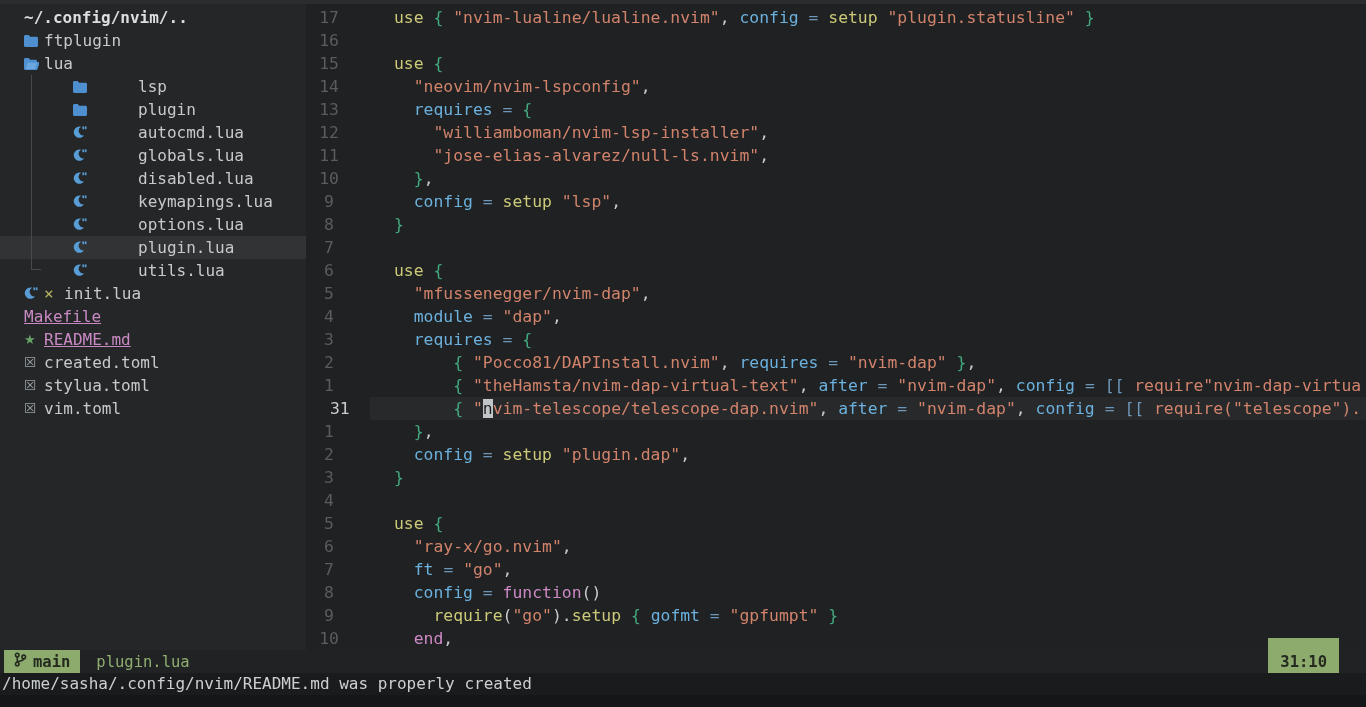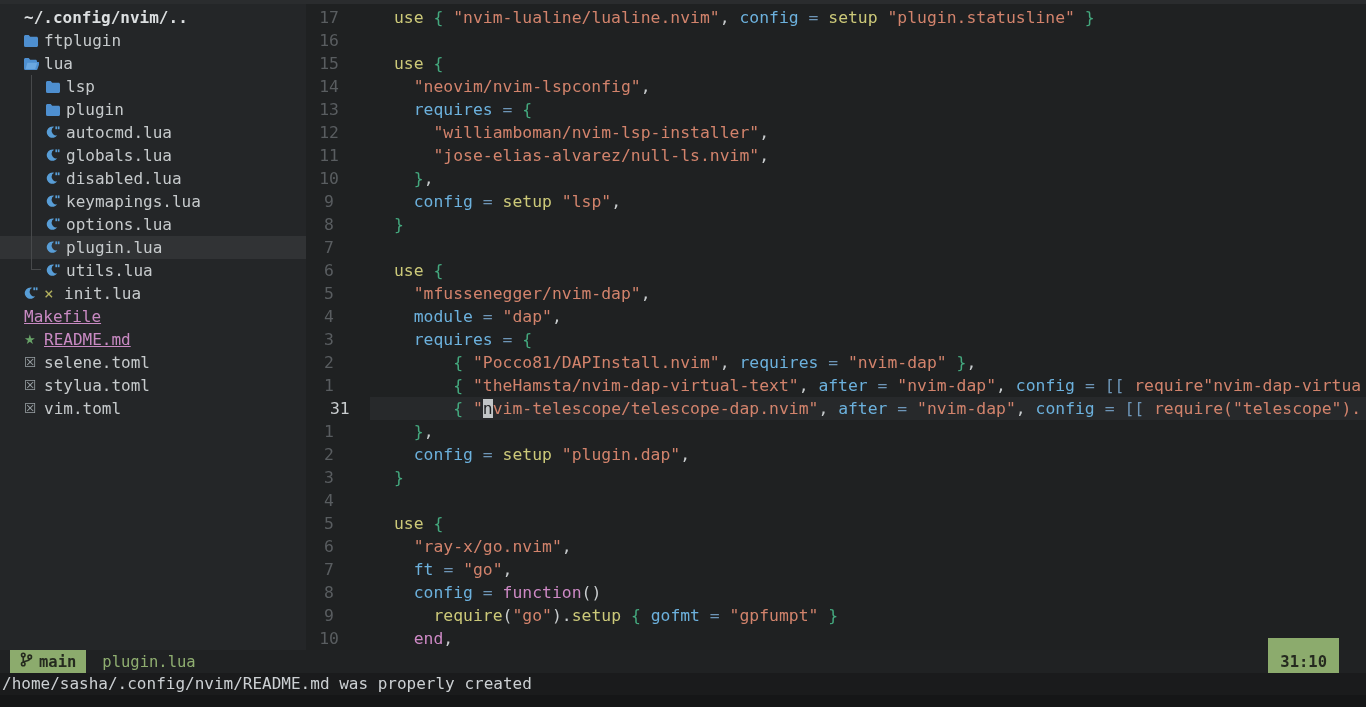--- a/index.html
+++ b/index.html
@@ -5,21 +5,21 @@
   html,body{margin:0;padding:0;background:#141516;}
   body{width:1366px;height:707px;overflow:hidden;font-family:"DejaVu Sans Mono","Liberation Mono",monospace;}
   .app{position:relative;width:1366px;height:707px;background:#14b8a6;display:flex;flex-direction:column;}
   .topstrip{height:4px;background:#2a2c2e;}
   .mainrow{height:646px;display:flex;}
   
   .sidebar{position:relative;width:306px;background:#242628;padding-top:2px;box-sizing:border-box;flex:none;overflow:hidden;}
   .tree-title{height:23px;line-height:23px;padding-left:24px;color:#dcdfe1;font-weight:bold;font-size:16px;white-space:pre;}
   .titem{position:relative;height:23px;line-height:23px;display:flex;font-size:16px;color:#c6cacc;white-space:pre;cursor:pointer;}
   .titem.lvl0{padding-left:24px;}
-  .titem.lvl1{padding-left:46px;}
+  .titem.lvl1{padding-left:73px;gap:45px;}
   .titem.selected{background:#313335;}
   .titem .ticon{width:20px;flex:none;display:inline-flex;align-items:center;}
   .titem .tmark{width:20px;flex:none;color:#b3b15e;}
   .titem.special .tlabel{color:#c98ac3;text-decoration:underline;}
   .glyph-toml{color:#99a0a4;font-size:14px;font-family:"DejaVu Sans",sans-serif;}
   .glyph-star{color:#68a368;font-size:13px;font-family:"DejaVu Sans",sans-serif;}
   .guide-v{position:absolute;left:31px;top:71px;width:1px;height:195px;background:#47494b;}
   .guide-h{position:absolute;left:31px;top:265px;width:10px;height:1px;background:#47494b;}
   
   .editor{flex:1;background:#1f2122;padding-top:2px;box-sizing:border-box;overflow:hidden;}
@@ -27,21 +27,21 @@
   .lnum{box-sizing:border-box;width:46px;flex:none;text-align:center;color:#595d60;}
   .ltext{flex:1;margin-left:18px;padding-left:24px;overflow:hidden;color:#c8ccce;}
   .crow.cur .lnum{text-align:left;padding-left:24px;color:#c9cdcf;}
   .crow.cur .ltext{background:#27292b;}
   .tk-d{color:#c8ccce}.tk-st{color:#d2836c}.tk-pr{color:#6cb1dd}.tk-op{color:#6e96b8}
   .tk-fn{color:#ccc979}.tk-kw{color:#cd89c5}.tk-br{color:#44a87e}
   .tk-cursor{background:#c2c6c8;color:#1f2123;}
   
   .statusline{height:23px;background:#202223;display:flex;align-items:center;font-size:15.5px;}
   .seg{background:#8cab6d;color:#252a1f;font-weight:bold;height:23px;display:flex;align-items:center;padding:0 10px;gap:6px;}
-  .seg-branch{margin-left:10px;justify-content:center;}
+  .seg-branch{margin-left:4px;justify-content:center;}
   .sl-filename{margin-left:16px;color:#8fae70;}
   .sl-spacer{flex:1;}
   .seg-pos{margin-right:27px;padding:12px 12px;}
   
   .cmdline{height:22px;line-height:22px;background:#1a1b1c;color:#ccd0d3;font-size:16px;padding-left:2px;white-space:pre;}
   .bottomstrip{flex:1;background:#151617;}
 </style>
 </head>
 <body>
 
@@ -99,21 +99,21 @@
                 <rect x="9.4" y="0.4" width="1.7" height="2.8" fill="#589dd6"></rect>
                 <rect x="11.8" y="0.4" width="1.7" height="2.8" fill="#589dd6"></rect>
               </svg></span><span class="tlabel">utils.lua</span></div>
           <div class="titem lvl0"><span class="ticon"><svg width="14" height="14" viewBox="0 0 14 14">
                 <path fill="#589dd6" d="M11.2 9.3A5.7 5.7 0 1 1 8.2.7a4.6 4.6 0 0 0 3 8.6z"></path>
                 <rect x="9.4" y="0.4" width="1.7" height="2.8" fill="#589dd6"></rect>
                 <rect x="11.8" y="0.4" width="1.7" height="2.8" fill="#589dd6"></rect>
               </svg></span><span class="tmark">×</span><span class="tlabel">init.lua</span></div>
           <div class="titem lvl0 special"><span class="tlabel">Makefile</span></div>
           <div class="titem lvl0 special"><span class="ticon"><span class="glyph-star">★</span></span><span class="tlabel">README.md</span></div>
-          <div class="titem lvl0"><span class="ticon"><span class="glyph-toml">☒</span></span><span class="tlabel">selene.toml</span></div>
+          <div class="titem lvl0"><span class="ticon"><span class="glyph-toml">☒</span></span><span class="tlabel">created.toml</span></div>
           <div class="titem lvl0"><span class="ticon"><span class="glyph-toml">☒</span></span><span class="tlabel">stylua.toml</span></div>
           <div class="titem lvl0"><span class="ticon"><span class="glyph-toml">☒</span></span><span class="tlabel">vim.toml</span></div>
         </div>
       <div class="guide-v"></div>
       <div class="guide-h"></div>
     </aside>
     <main class="editor">
       <div id="code">
           <div class="crow"><span class="lnum">17</span><span class="ltext"><span class="tk-fn">use</span><span class="tk-d"> </span><span class="tk-br">{</span><span class="tk-d"> </span><span class="tk-st">"nvim-lualine/lualine.nvim"</span><span class="tk-d">, </span><span class="tk-pr">config</span><span class="tk-d"> </span><span class="tk-op">=</span><span class="tk-d"> </span><span class="tk-fn">setup</span><span class="tk-d"> </span><span class="tk-st">"plugin.statusline"</span><span class="tk-d"> </span><span class="tk-br">}</span></span></div>
           <div class="crow"><span class="lnum">16</span><span class="ltext"></span></div>

